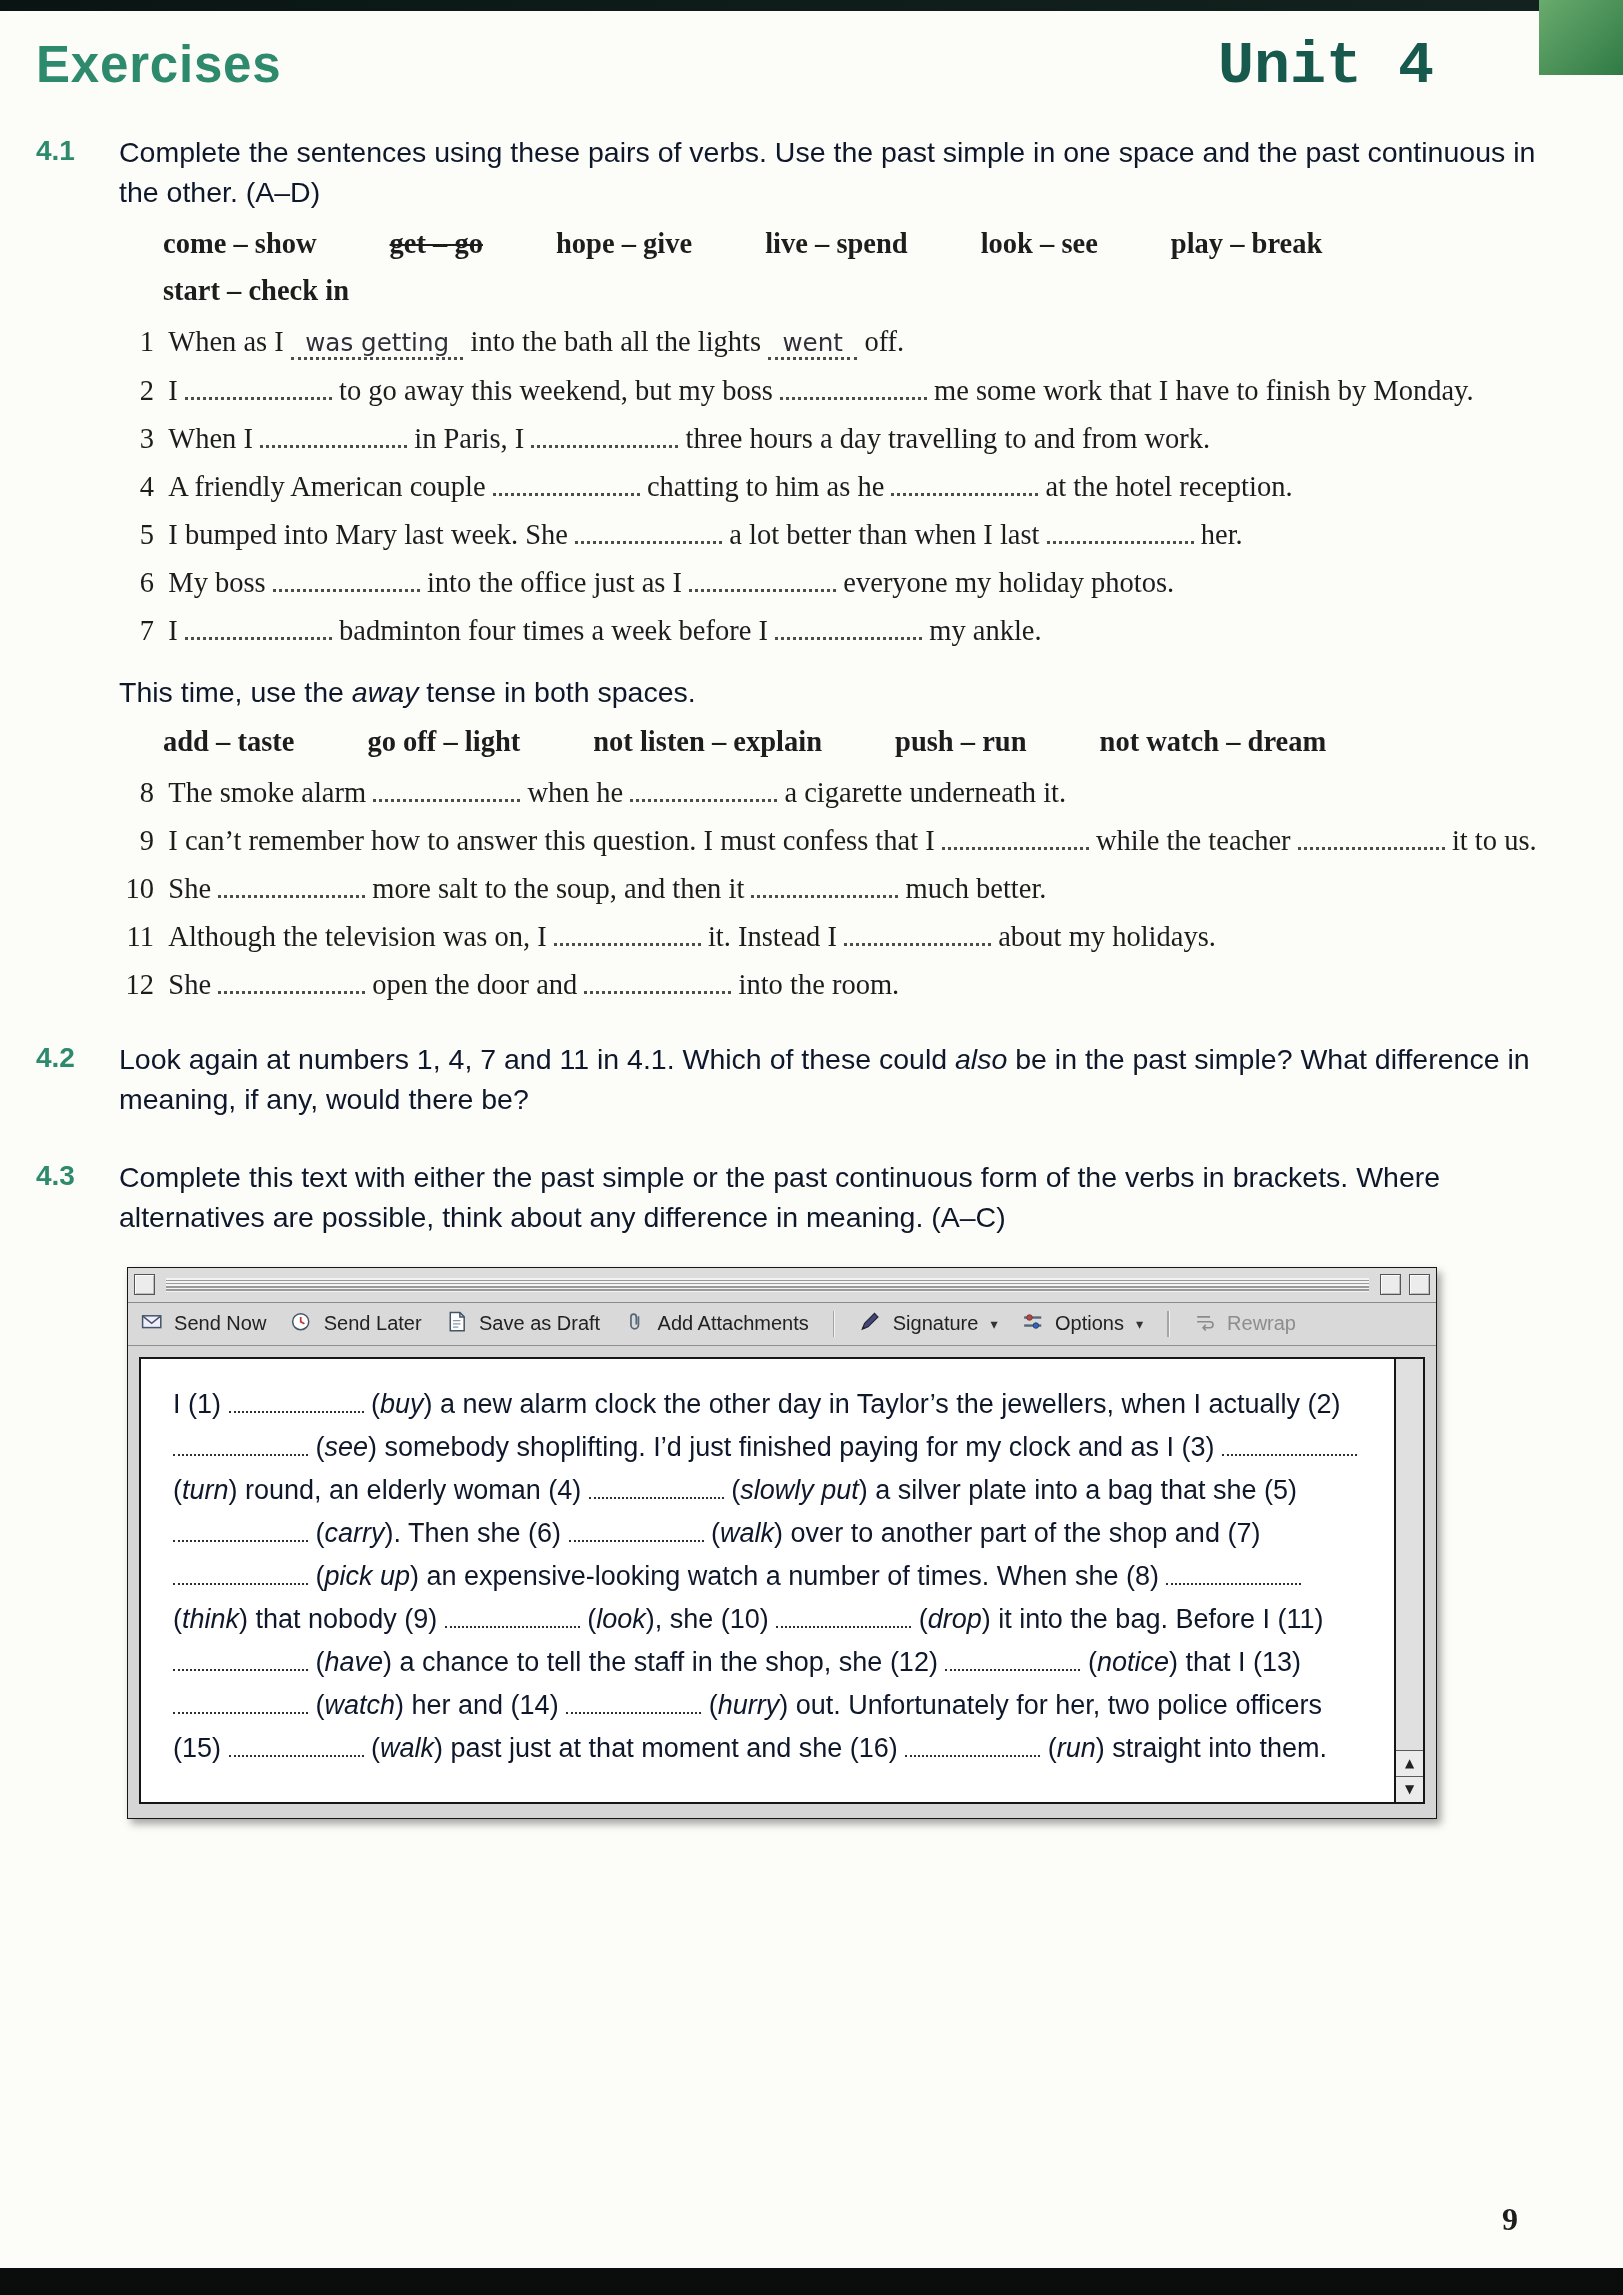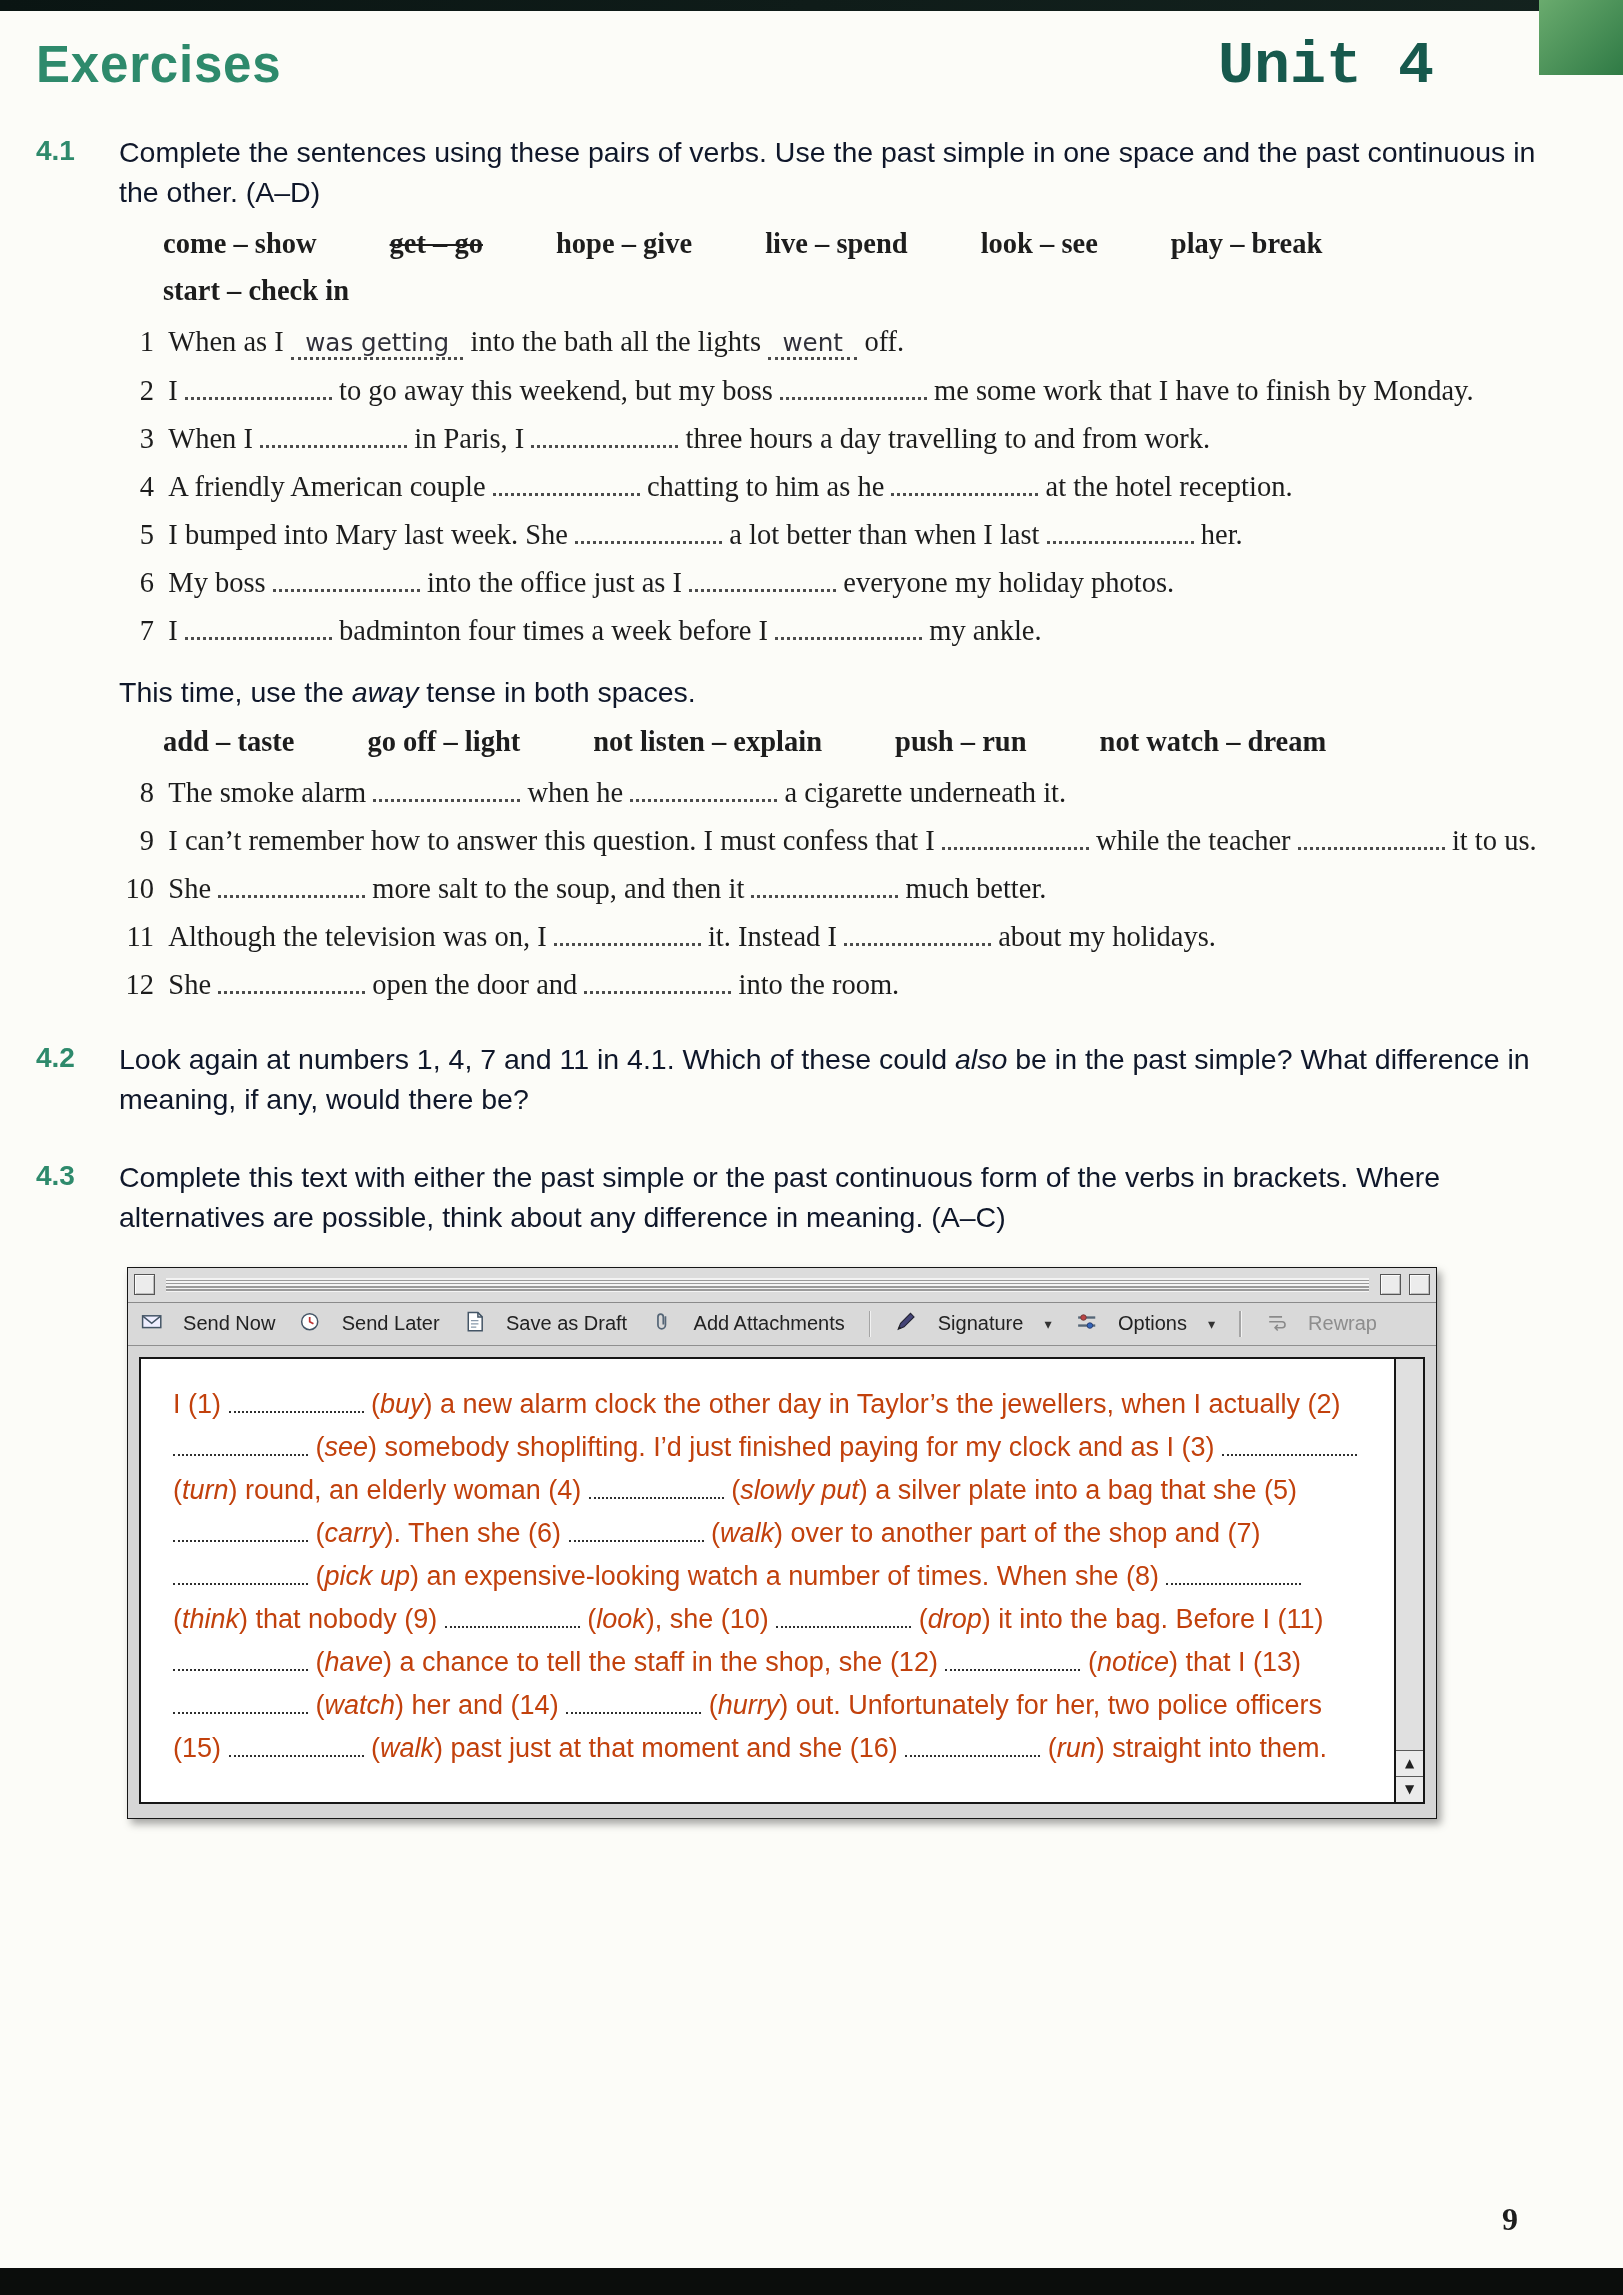--- a/index.html
+++ b/index.html
@@ -50,29 +50,29 @@
     background:#d6d6d6;box-shadow:4px 4.8px 8px rgba(0,0,0,0.35);}
   .titlebar{height:27px;display:flex;align-items:center;gap:8px;
     padding:3.2px 6.3px;background:#dcdcdc;border-bottom:1.6px solid #8a8a8a;}
   .tb-stripes{flex:1;height:14.3px;margin:0 3.2px;
     background:repeating-linear-gradient(180deg,#f4f4f4 0 1.6px,#9a9a9a 1.6px 3.2px);}
   .tb-btn{width:19px;height:19px;border:1.6px solid #555;background:#ececec;
     box-shadow:inset 0.8px 0.8px 0 #fff,inset -0.8px -0.8px 0 #adadad;cursor:pointer;}
   .toolbar{display:flex;align-items:center;gap:24px;padding:8px 12.7px;
     background:#d9d9d9;border-bottom:1.6px solid #8f8f8f;
     font-family:"Liberation Sans",sans-serif;font-size:20px;color:#222;}
-  .titem{display:flex;align-items:center;gap:21px;cursor:pointer;white-space:nowrap;}
+  .titem{display:flex;align-items:center;gap:12px;cursor:pointer;white-space:nowrap;}
   .titem svg{width:21.4px;height:21.4px;}
   .titem .dd{font-size:14.3px;color:#333;font-family:"DejaVu Sans",sans-serif;}
   .titem.disabled{color:#8d8d8d;}
   .tsep{width:1.6px;align-self:stretch;background:#a5a5a5;border-right:0.8px solid #f2f2f2;}
   .mail-outer{padding:11px 11px 14.3px 11px;}
   .mail-content{border:2.4px solid #161616;background:#ffffff;display:flex;}
   .mailbody{flex:1;min-width:0;padding:24px 17.4px 32px 32px;
-    font-family:"Liberation Sans",sans-serif;font-size:27px;line-height:43px;color:#c2410c;}
+    font-family:"Liberation Sans",sans-serif;font-size:27px;line-height:43px;color:#0f172a;}
   .mailbody p{margin:0;}
   .mailbody .blank{width:135px;border-bottom:2.4px dotted #2e2e2e;}
   .scrollbar{flex:0 0 27px;border-left:2.4px solid #161616;background:#e0e0e0;
     display:flex;flex-direction:column;justify-content:flex-end;cursor:pointer;}
   .sb-btn{height:25px;border-top:1.6px solid #5a5a5a;background:#ebebeb;
     display:flex;align-items:center;justify-content:center;
     font-family:"DejaVu Sans",sans-serif;font-size:12px;color:#222;}
 
   .pageno{position:absolute;right:105px;bottom:57px;font-size:32px;font-weight:700;}
 </style>

